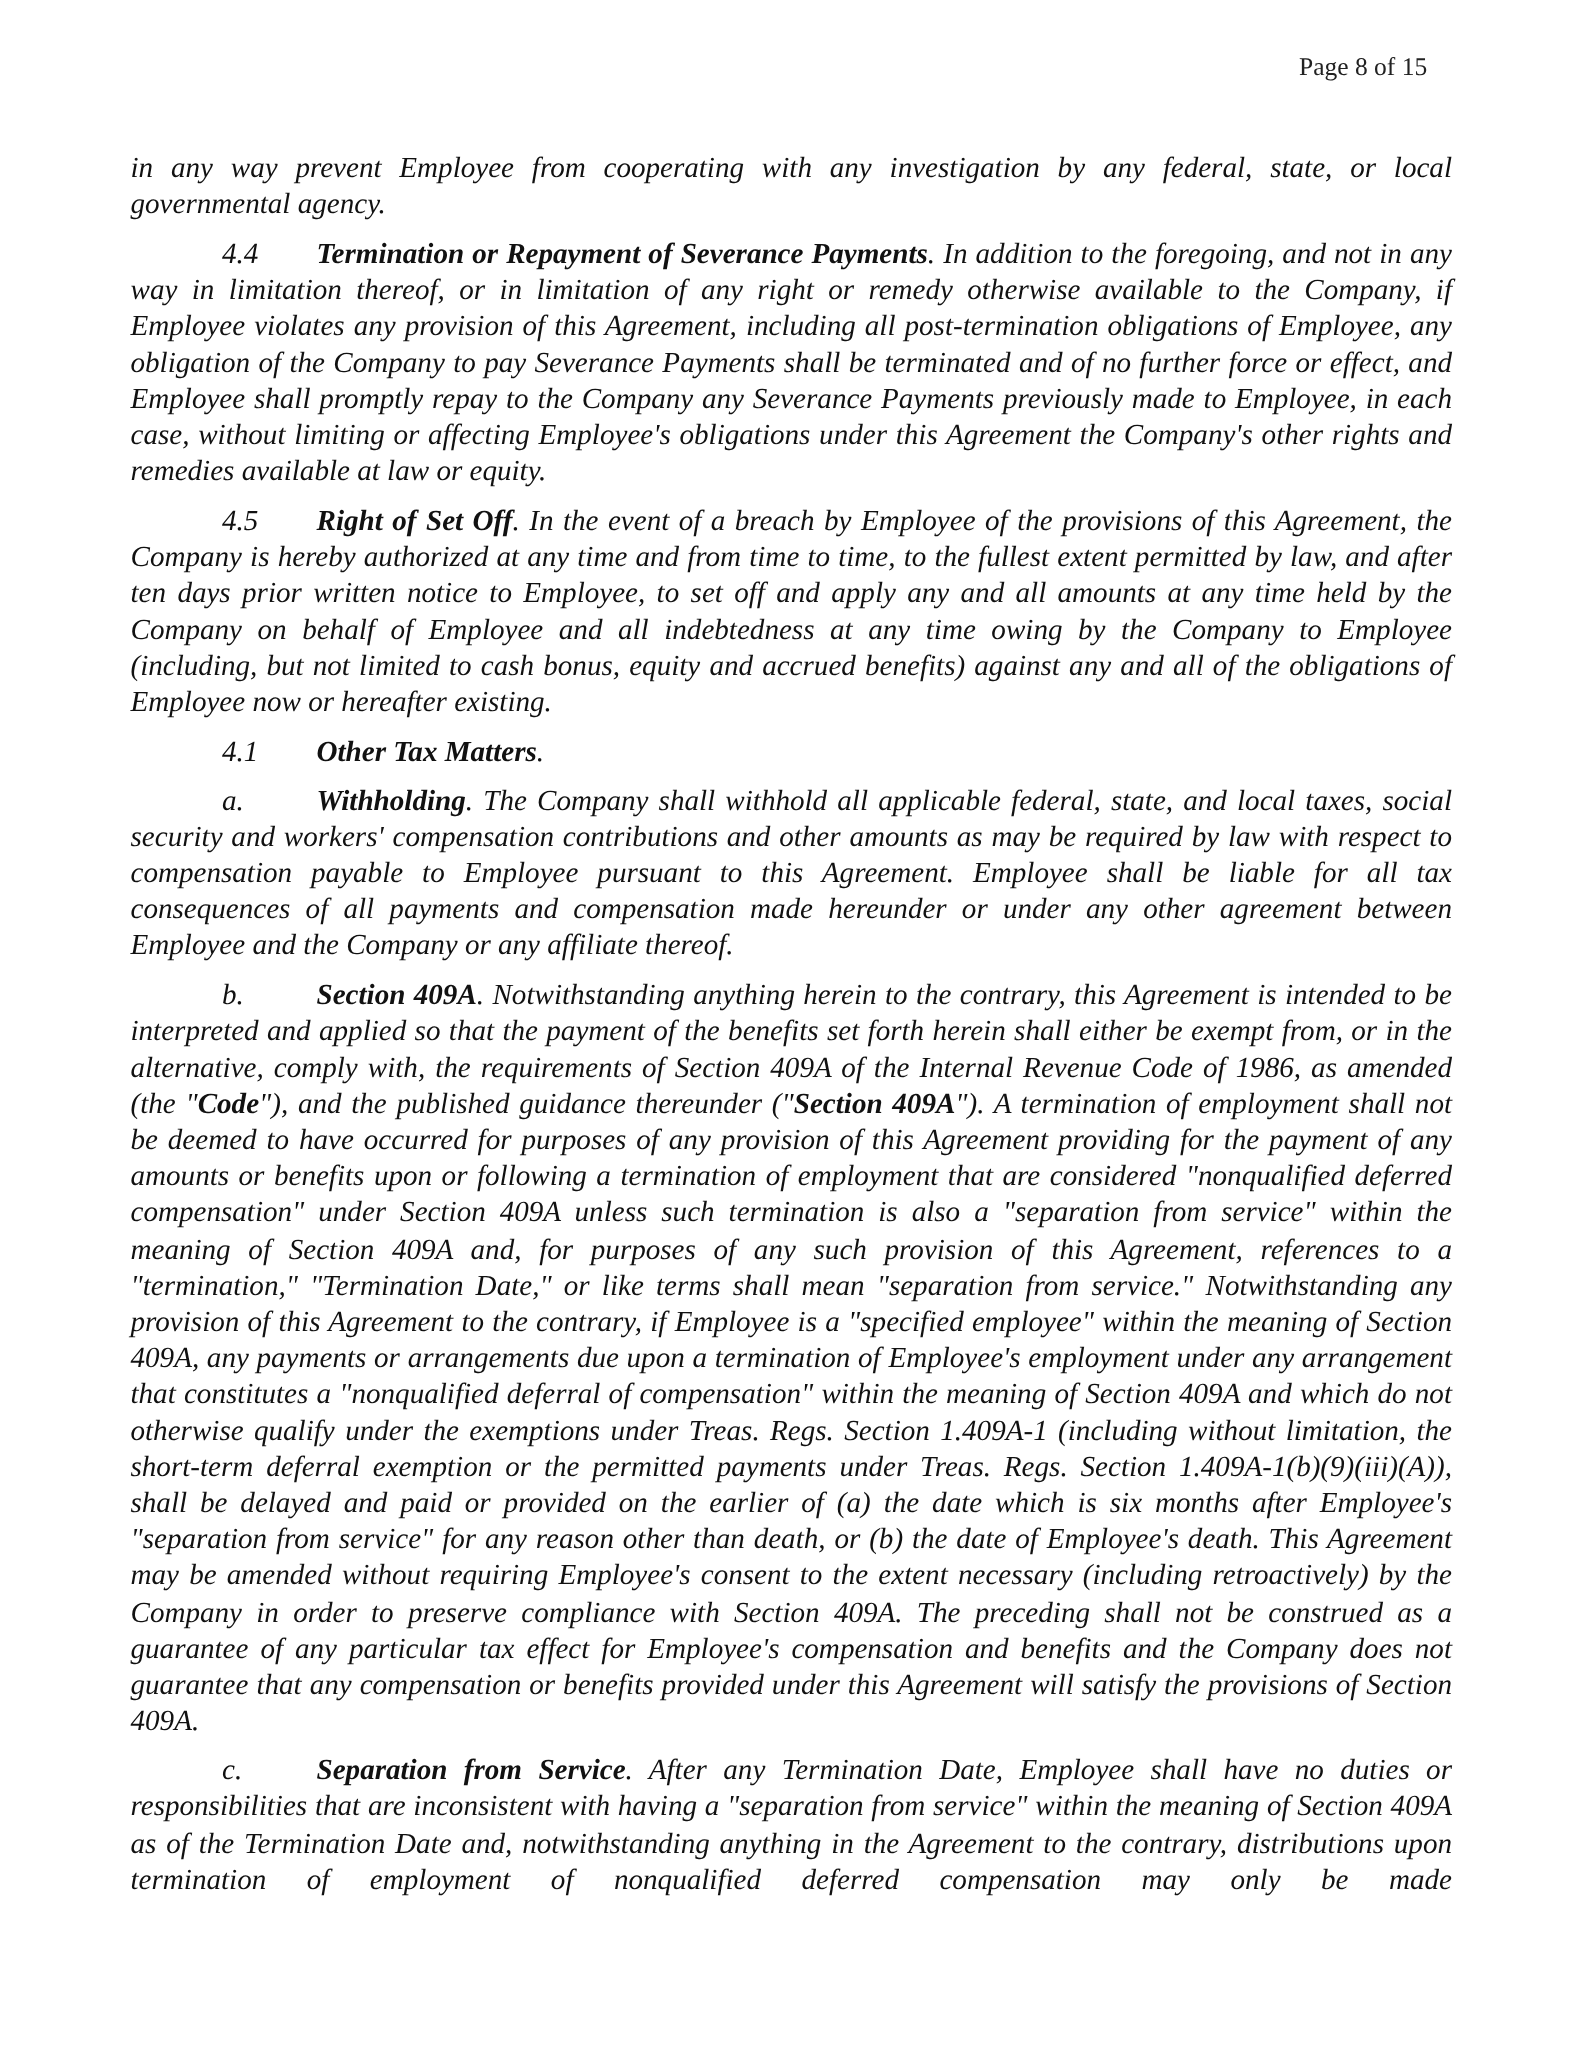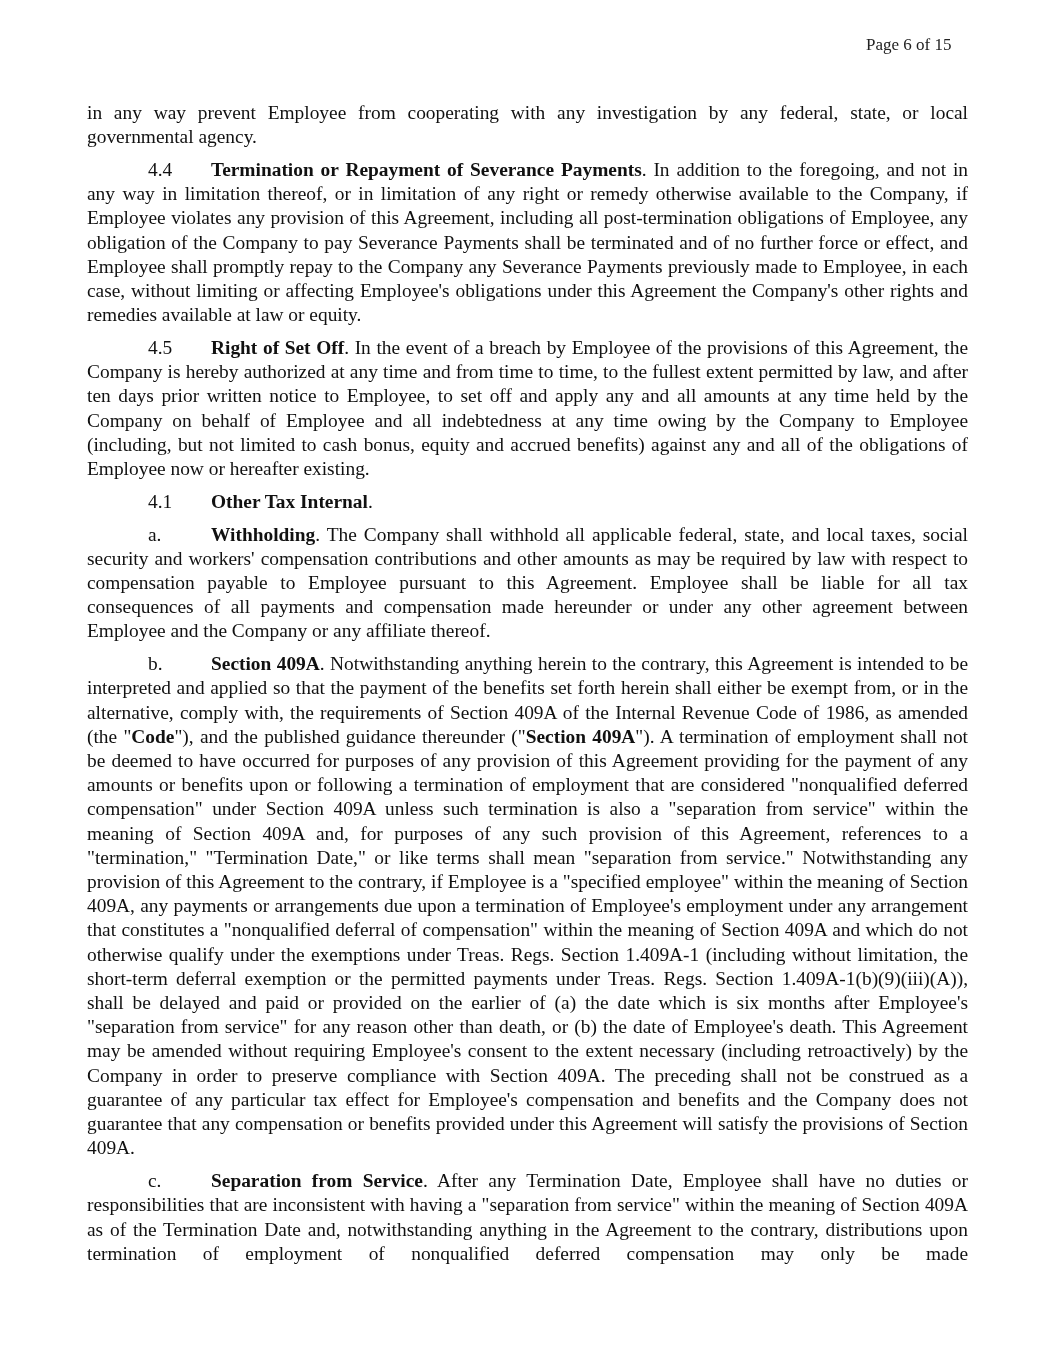--- a/index.html
+++ b/index.html
@@ -28,20 +28,21 @@
       top: 101px;
       left: 87px;
       width: 881px;
       font-size: 19.4px;
       line-height: 24.2px;
       text-align: justify;
     }
     .para {
       margin: 0 0 8.6px 0;
       text-align: justify;
+      font-style: italic;
     }
     .para.indent {
       text-indent: 61px;
     }
     .num {
       display: inline-block;
       width: 63px;
       text-indent: 0;
     }
     .heading {
@@ -50,31 +51,31 @@
     .b {
       font-weight: bold;
     }
     .para.last {
       margin-bottom: 0;
     }
   </style>
 </head>
 <body>
 
-<div class="page-header">Page 6 of 15</div>
+<div class="page-header">Page 8 of 15</div>
 
 <div class="content">
 
   <p class="para"><span>in any way prevent Employee from cooperating with any investigation by any federal, state, or local governmental agency.</span></p>
 
   <p class="para indent"><span class="num">4.4</span><span class="heading">Termination or Repayment of Severance Payments</span><span>.</span><span> In addition to the foregoing, and not in any way in limitation thereof, or in limitation of any right or remedy otherwise available to the Company, if Employee violates any provision of this Agreement, including all post-termination obligations of Employee, any obligation of the Company to pay Severance Payments shall be terminated and of no further force or effect, and Employee shall promptly repay to the Company any Severance Payments previously made to Employee, in each case, without limiting or affecting Employee's obligations under this Agreement the Company's other rights and remedies available at law or equity.</span></p>
 
   <p class="para indent"><span class="num">4.5</span><span class="heading">Right of Set Off</span><span>.</span><span> In the event of a breach by Employee of the provisions of this Agreement, the Company is hereby authorized at any time and from time to time, to the fullest extent permitted by law, and after ten days prior written notice to Employee, to set off and apply any and all amounts at any time held by the Company on behalf of Employee and all indebtedness at any time owing by the Company to Employee (including, but not limited to cash bonus, equity and accrued benefits) against any and all of the obligations of Employee now or hereafter existing.</span></p>
 
-  <p class="para indent"><span class="num">4.1</span><span class="heading">Other Tax Internal</span><span>.</span></p>
+  <p class="para indent"><span class="num">4.1</span><span class="heading">Other Tax Matters</span><span>.</span></p>
 
   <p class="para indent"><span class="num">a.</span><span class="heading">Withholding</span><span>.</span><span> The Company shall withhold all applicable federal, state, and local taxes, social security and workers' compensation contributions and other amounts as may be required by law with respect to compensation payable to Employee pursuant to this Agreement. Employee shall be liable for all tax consequences of all payments and compensation made hereunder or under any other agreement between Employee and the Company or any affiliate thereof.</span></p>
 
   <p class="para indent"><span class="num">b.</span><span class="heading">Section 409A</span><span>.</span><span> Notwithstanding anything herein to the contrary, this Agreement is intended to be interpreted and applied so that the payment of the benefits set forth herein shall either be exempt from, or in the alternative, comply with, the requirements of Section 409A of the Internal Revenue Code of 1986, as amended (the "</span><span class="b">Code</span><span>"), and the published guidance thereunder ("</span><span class="b">Section 409A</span><span>"). A termination of employment shall not be deemed to have occurred for purposes of any provision of this Agreement providing for the payment of any amounts or benefits upon or following a termination of employment that are considered "nonqualified deferred compensation" under Section 409A unless such termination is also a "separation from service" within the meaning of Section 409A and, for purposes of any such provision of this Agreement, references to a "termination," "Termination Date," or like terms shall mean "separation from service." Notwithstanding any provision of this Agreement to the contrary, if Employee is a "specified employee" within the meaning of Section 409A, any payments or arrangements due upon a termination of Employee's employment under any arrangement that constitutes a "nonqualified deferral of compensation" within the meaning of Section 409A and which do not otherwise qualify under the exemptions under Treas. Regs. Section 1.409A-1 (including without limitation, the short-term deferral exemption or the permitted payments under Treas. Regs. Section 1.409A-1(b)(9)(iii)(A)), shall be delayed and paid or provided on the earlier of (a) the date which is six months after Employee's "separation from service" for any reason other than death, or (b) the date of Employee's death. This Agreement may be amended without requiring Employee's consent to the extent necessary (including retroactively) by the Company in order to preserve compliance with Section 409A. The preceding shall not be construed as a guarantee of any particular tax effect for Employee's compensation and benefits and the Company does not guarantee that any compensation or benefits provided under this Agreement will satisfy the provisions of Section 409A.</span></p>
 
   <p class="para indent last" style="text-align-last: justify;"><span class="num">c.</span><span class="heading">Separation from Service</span><span>.</span><span> After any Termination Date, Employee shall have no duties or responsibilities that are inconsistent with having a "separation from service" within the meaning of Section 409A as of the Termination Date and, notwithstanding anything in the Agreement to the contrary, distributions upon termination of employment of nonqualified deferred compensation may only be made</span></p>
 
 </div>
 
 </body></html>

